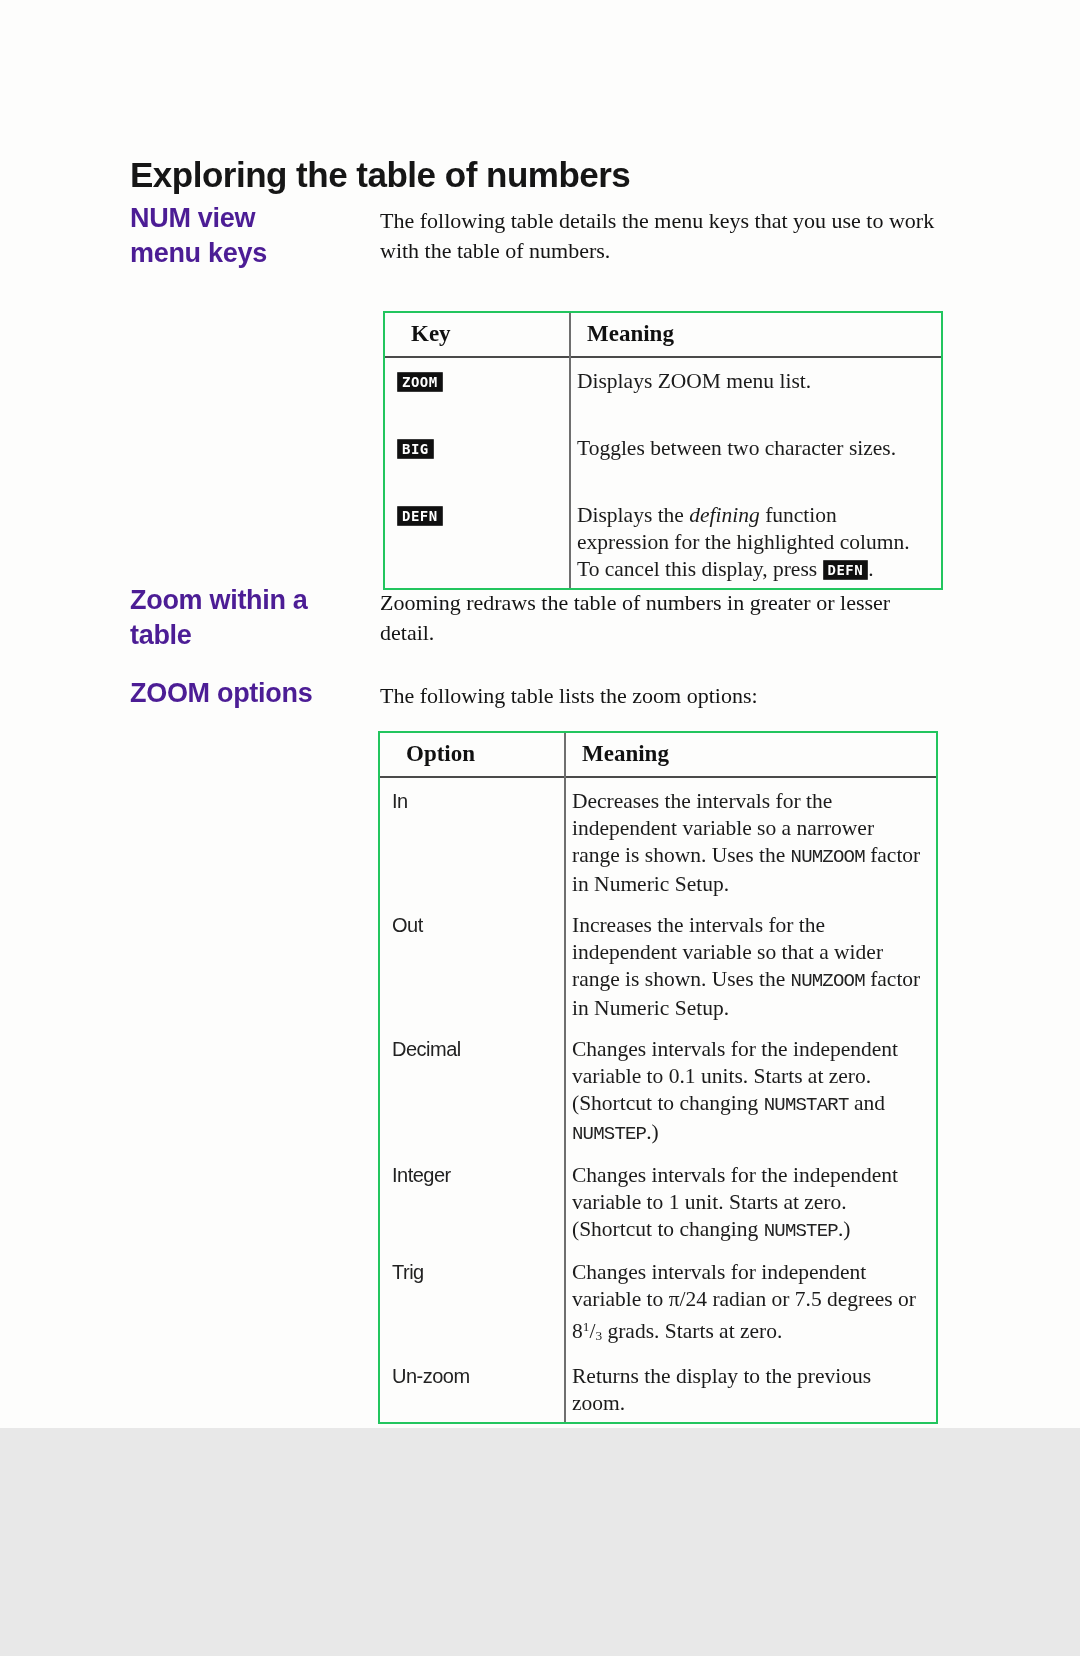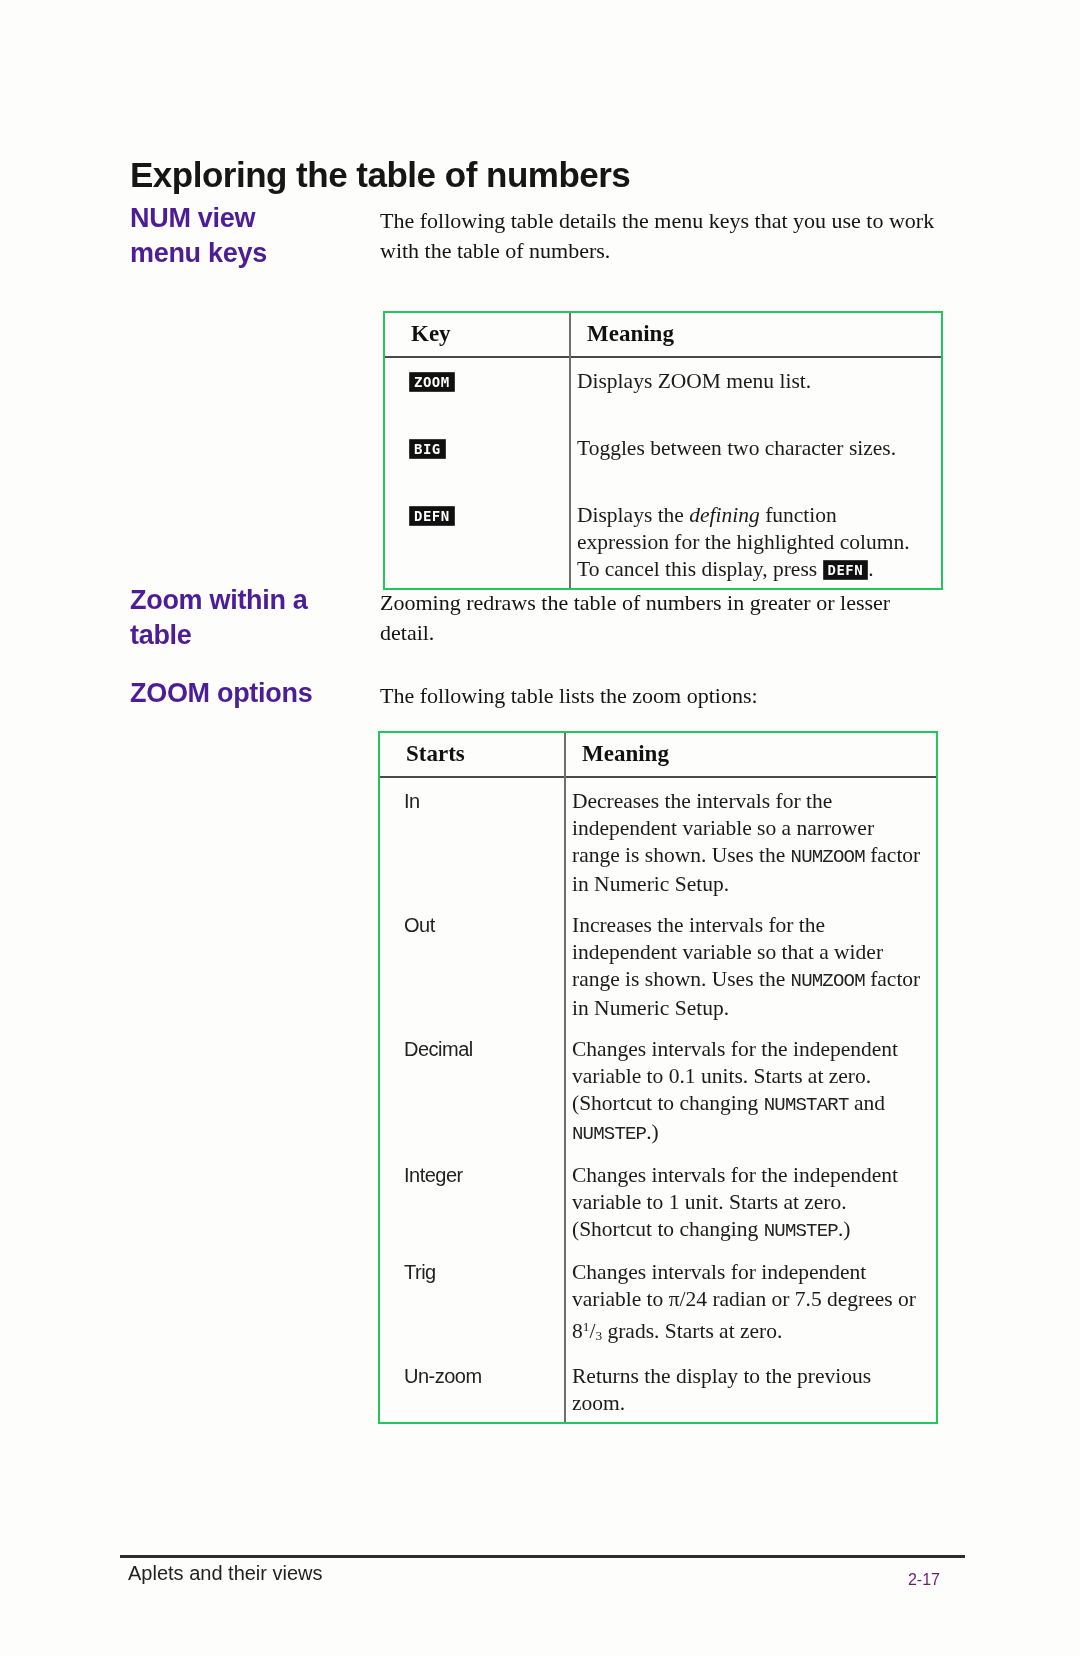--- a/index.html
+++ b/index.html
@@ -1,18 +1,18 @@
 <!DOCTYPE html>
 <html><head>
 <meta charset="utf-8">
 <style>
   html,body{margin:0;padding:0;background:#e8e8e8;}
   #page{
     position:relative;
-    width:1080px;height:1656px;
+    width:1080px;height:1428px;
     background:#fdfdfc;
     overflow:hidden;
     font-family:"Liberation Serif", serif;
     color:#1b1b1b;
   }
   
   .page-title{
     position:absolute;left:130px;top:132px;
     font-family:"Liberation Sans", sans-serif;
     font-weight:bold;font-size:35px;letter-spacing:-0.5px;
@@ -55,21 +55,21 @@
   .hcell.h1{padding-left:26px;}
   .hcell.h2{padding-left:18px;}
   .tbl-body{padding:10px 0 5px 0;}
   .tbl-row{
     display:grid;grid-template-columns:184px 1fr;
     margin-bottom:14px;
   }
   #key-table .tbl-row{margin-bottom:40px;}
   #key-table .tbl-row:last-child, #zoom-table .tbl-row:last-child{margin-bottom:0;}
   .cell{font-size:21.5px;line-height:27px;}
-  .cell.c1{padding-left:24px;}
+  .cell.c1{padding-left:12px;}
   .cell.c2{padding-left:8px;padding-right:14px;}
   .cell.mono{
     font-family:Liberation Sans, sans-serif;
     font-size:20px;letter-spacing:-0.5px;color:#222;
   }
   
   .run-i{font-style:italic;}
   .run-m{
     font-family:"Liberation Mono", monospace;
     font-size:19px;letter-spacing:-0.8px;color:#222;
@@ -144,21 +144,21 @@
 table</div>
   <div class="body-text" style="top:588px">Zooming redraws the table of numbers in greater or lesser
 detail.</div>
 
   <div class="side-heading" style="top:676px">ZOOM options</div>
   <div class="body-text" style="top:681px">The following table lists the zoom options:</div>
 
   <div class="manual-table" id="zoom-table" style="top:731px;left:378px">
     <div class="tbl-divider"></div>
     <div class="tbl-header">
-      <div class="hcell h1">Starts</div>
+      <div class="hcell h1">Option</div>
       <div class="hcell h2">Meaning</div>
     </div>
     <div class="tbl-body">
         <div class="tbl-row">
           <div class="cell c1 mono">In</div>
           <div class="cell c2"><span>Decreases the intervals for the independent variable so a narrower range is shown. Uses the </span><span class="run-m">NUMZOOM</span><span> factor in Numeric Setup.</span></div>
         </div>
         <div class="tbl-row">
           <div class="cell c1 mono">Out</div>
           <div class="cell c2"><span>Increases the intervals for the independent variable so that a wider range is shown. Uses the </span><span class="run-m">NUMZOOM</span><span> factor in Numeric Setup.</span></div>

